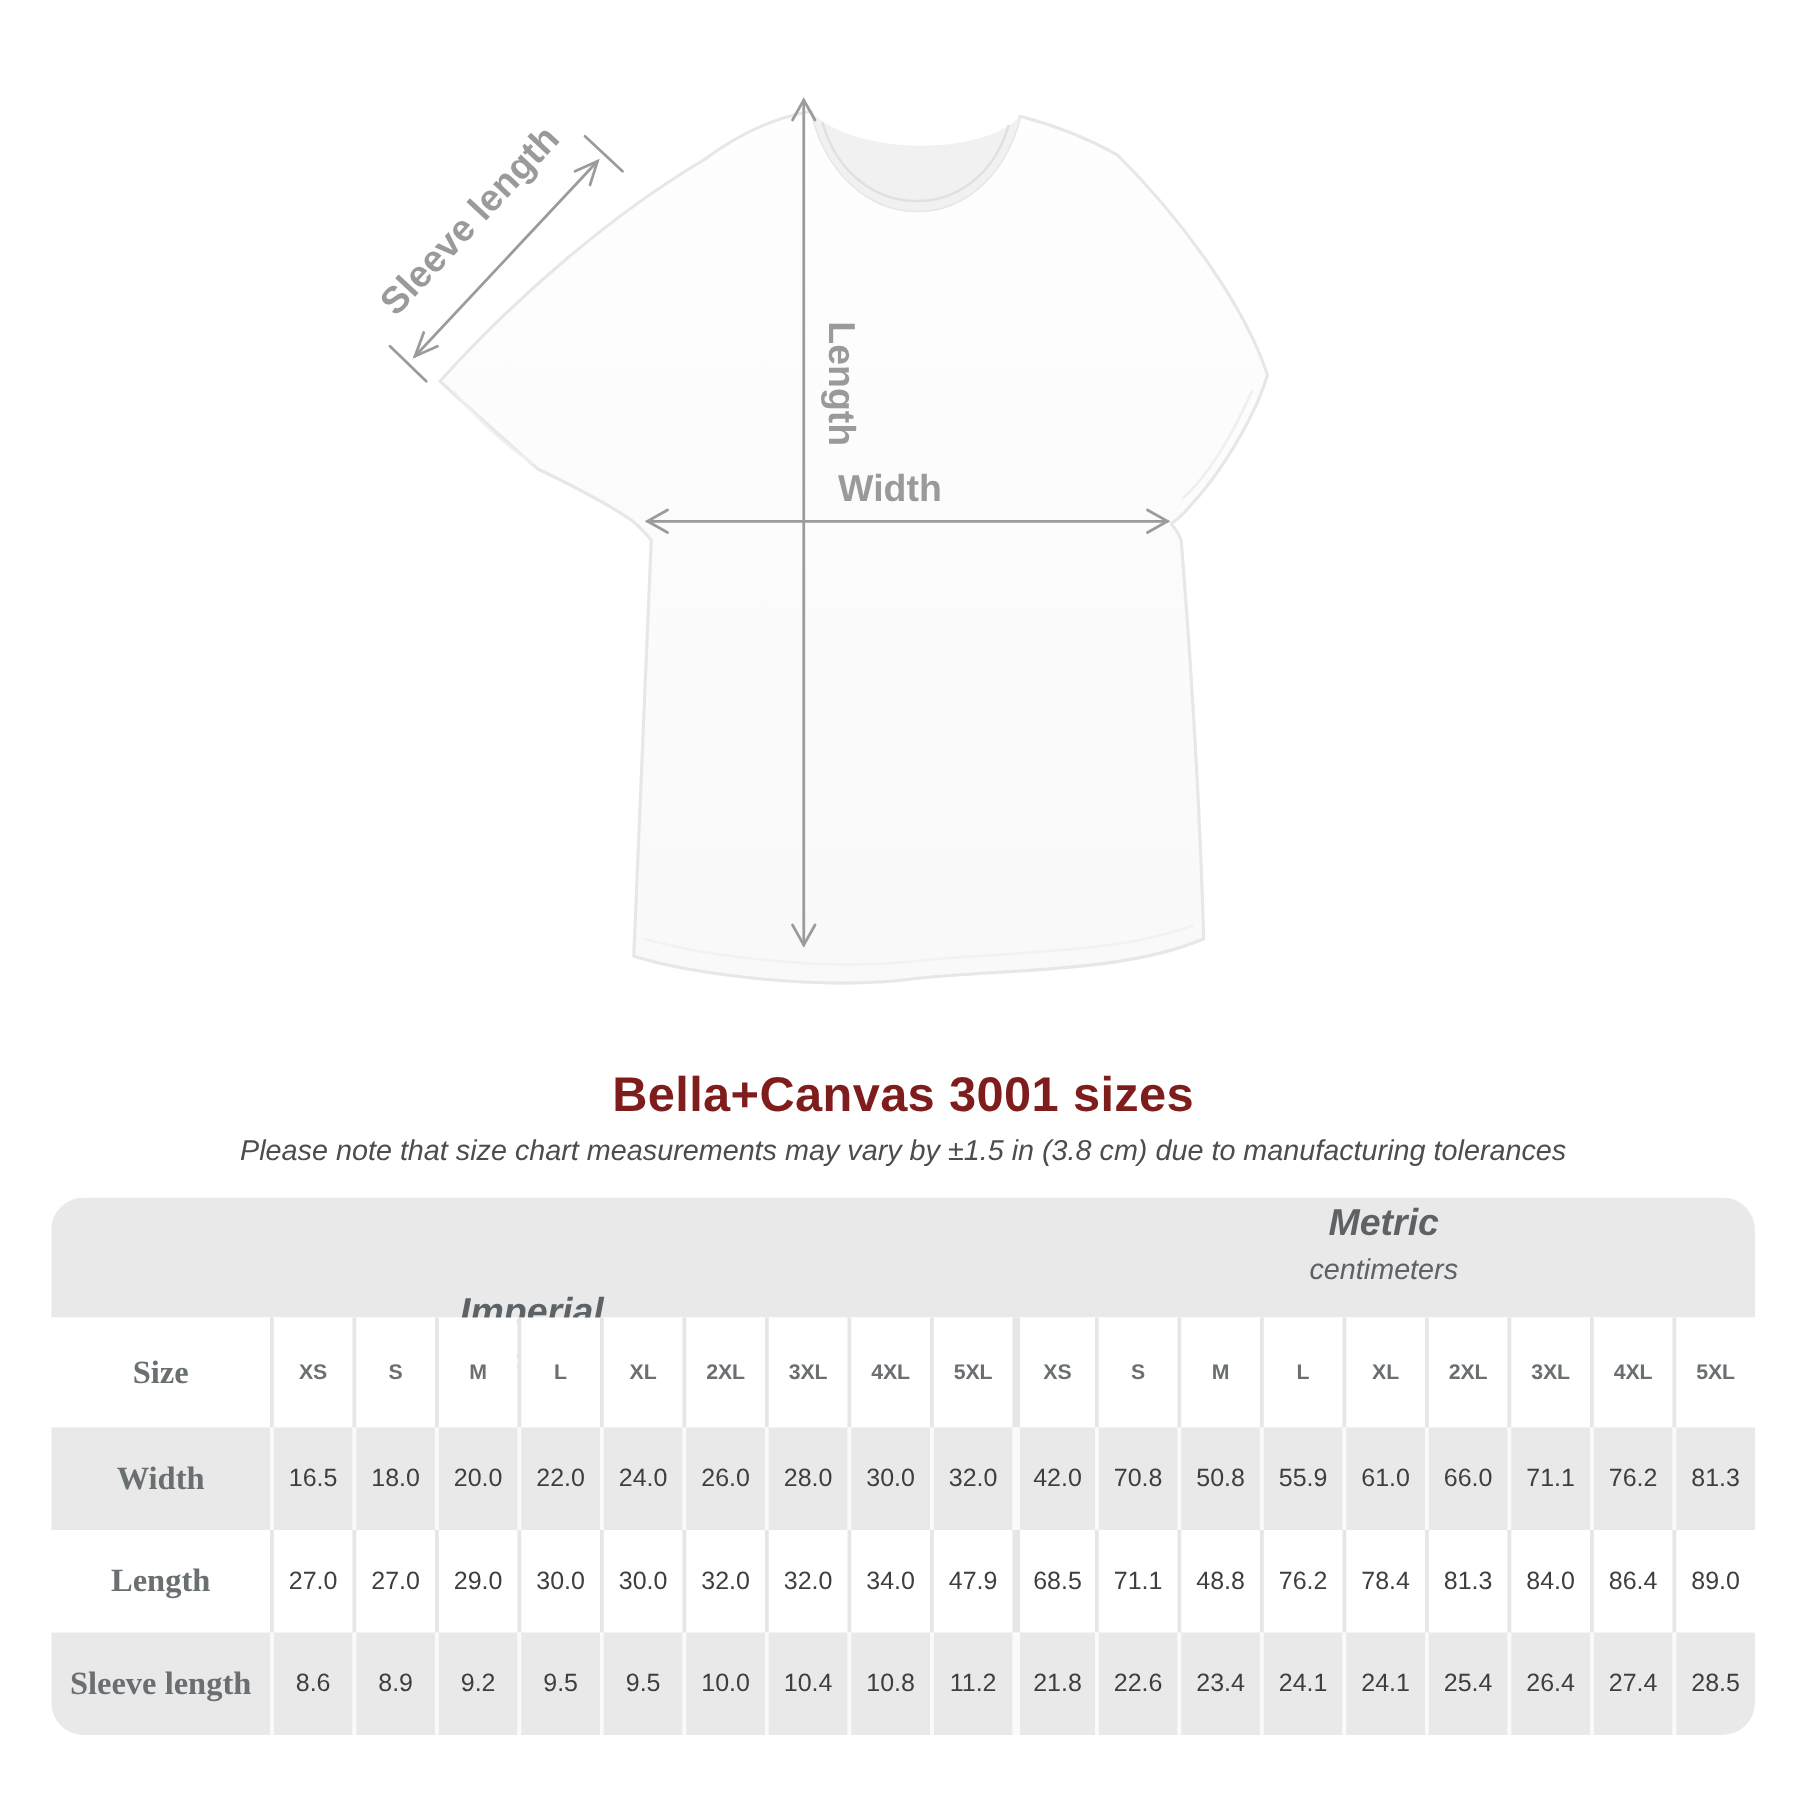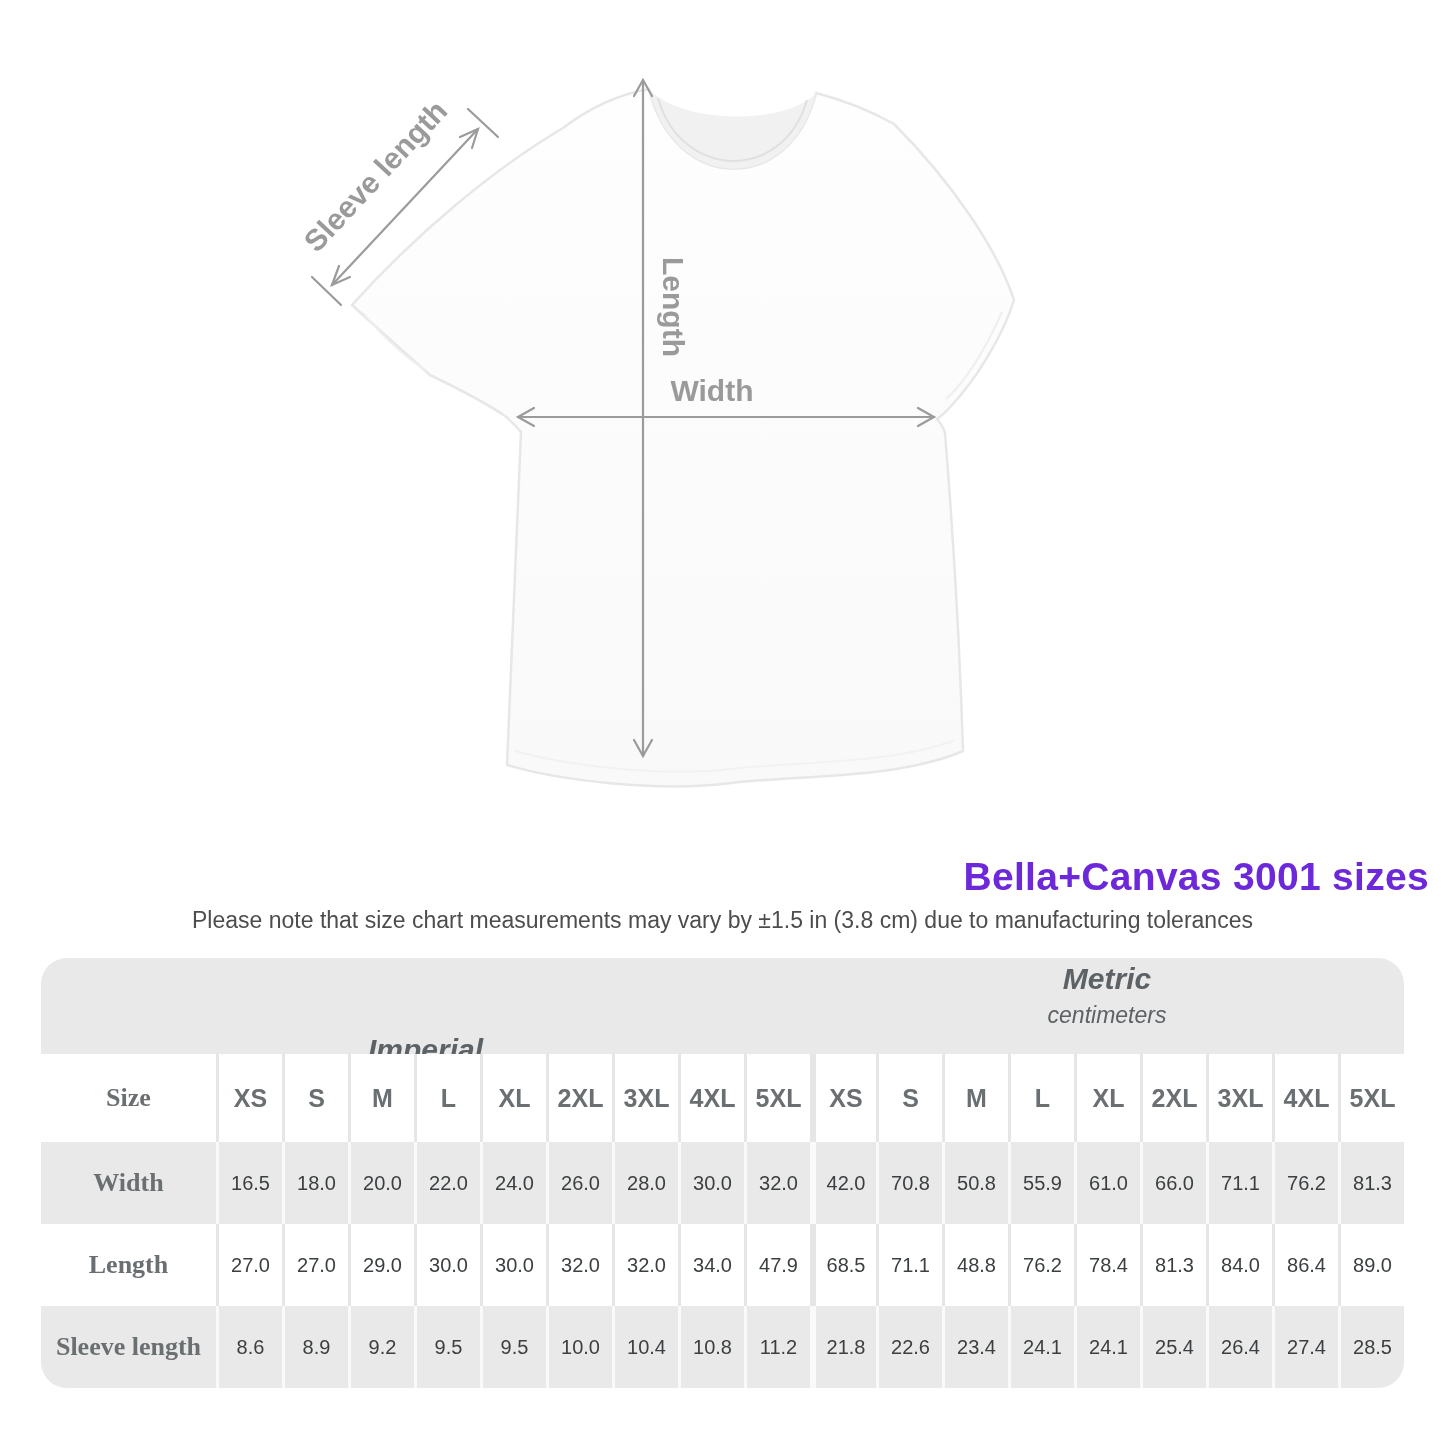--- a/index.html
+++ b/index.html
@@ -1,35 +1,35 @@
 <!DOCTYPE html>
 <html><head>
 <meta charset="utf-8">
 <style>
   html,body{margin:0;padding:0;background:#fff;}
   .page{position:relative;width:1445px;height:1445px;margin:0 auto;background:#fff;overflow:hidden;
         font-family:"Liberation Sans","DejaVu Sans",sans-serif;}
   .figure{width:1445px;height:845px;}
   .figure svg{display:block;}
-  .page-title{margin:10px 16px 8px;text-align:right;font-size:39px;font-weight:bold;color:#6d28d9;letter-spacing:.3px;}
-  .page-subtitle{margin:0 16px 24px;text-align:center;font-size:23px;color:#4d4d4d;}
+  .page-title{margin:10px 16px 8px;text-align:center;font-size:39px;font-weight:bold;color:#7f1d1d;letter-spacing:.3px;}
+  .page-subtitle{margin:0 16px 24px;text-align:center;font-style:italic;font-size:23px;color:#4d4d4d;}
   .size-table{margin:0 41px;border-radius:26px;overflow:hidden;background:#fff;}
   .band{display:grid;grid-template-columns:175px repeat(18,1fr);height:96px;background:#e9e9e9;}
   .band-cell{display:flex;flex-direction:column;align-items:center;justify-content:center;padding-top:4px;}
   .band-cell.imperial{grid-column:1 / span 10;}
   .band-cell.metric{grid-column:11 / span 9;}
   .band-title{font-size:30px;font-weight:bold;font-style:italic;color:#5c6265;}
   .band-unit{font-size:23px;font-style:italic;color:#5c6265;margin-top:6px;}
   .grid{display:grid;grid-template-columns:175px repeat(18,1fr);grid-template-rows:88px 82px 82px 82px;}
   .c{display:flex;align-items:center;justify-content:center;background:#fff;border-left:3px solid transparent;}
   .c.w{border-left-color:#e6e6e6;}
   .c.g{background:#e9e9e9;border-left-color:#fafafa;}
   .c.lab{border-left:none;font-family:Liberation Serif, serif;}
   .c.mstart{border-left-width:6px;}
-  .c.hd,.c.lab{font-weight:bold;font-size:25px;color:#6a6f72;}
+  .c.hd,.c.lab{font-weight:bold;font-size:17px;color:#6a6f72;}
   .c.lab{font-size:26px;}
   .c.val{font-size:20px;color:#3c3f41;}
 </style>
 </head>
 <body>
 
 <div class="page">
 
   <div class="figure">
     <svg width="1445" height="845" viewBox="0 0 1445 845" xmlns="http://www.w3.org/2000/svg">

